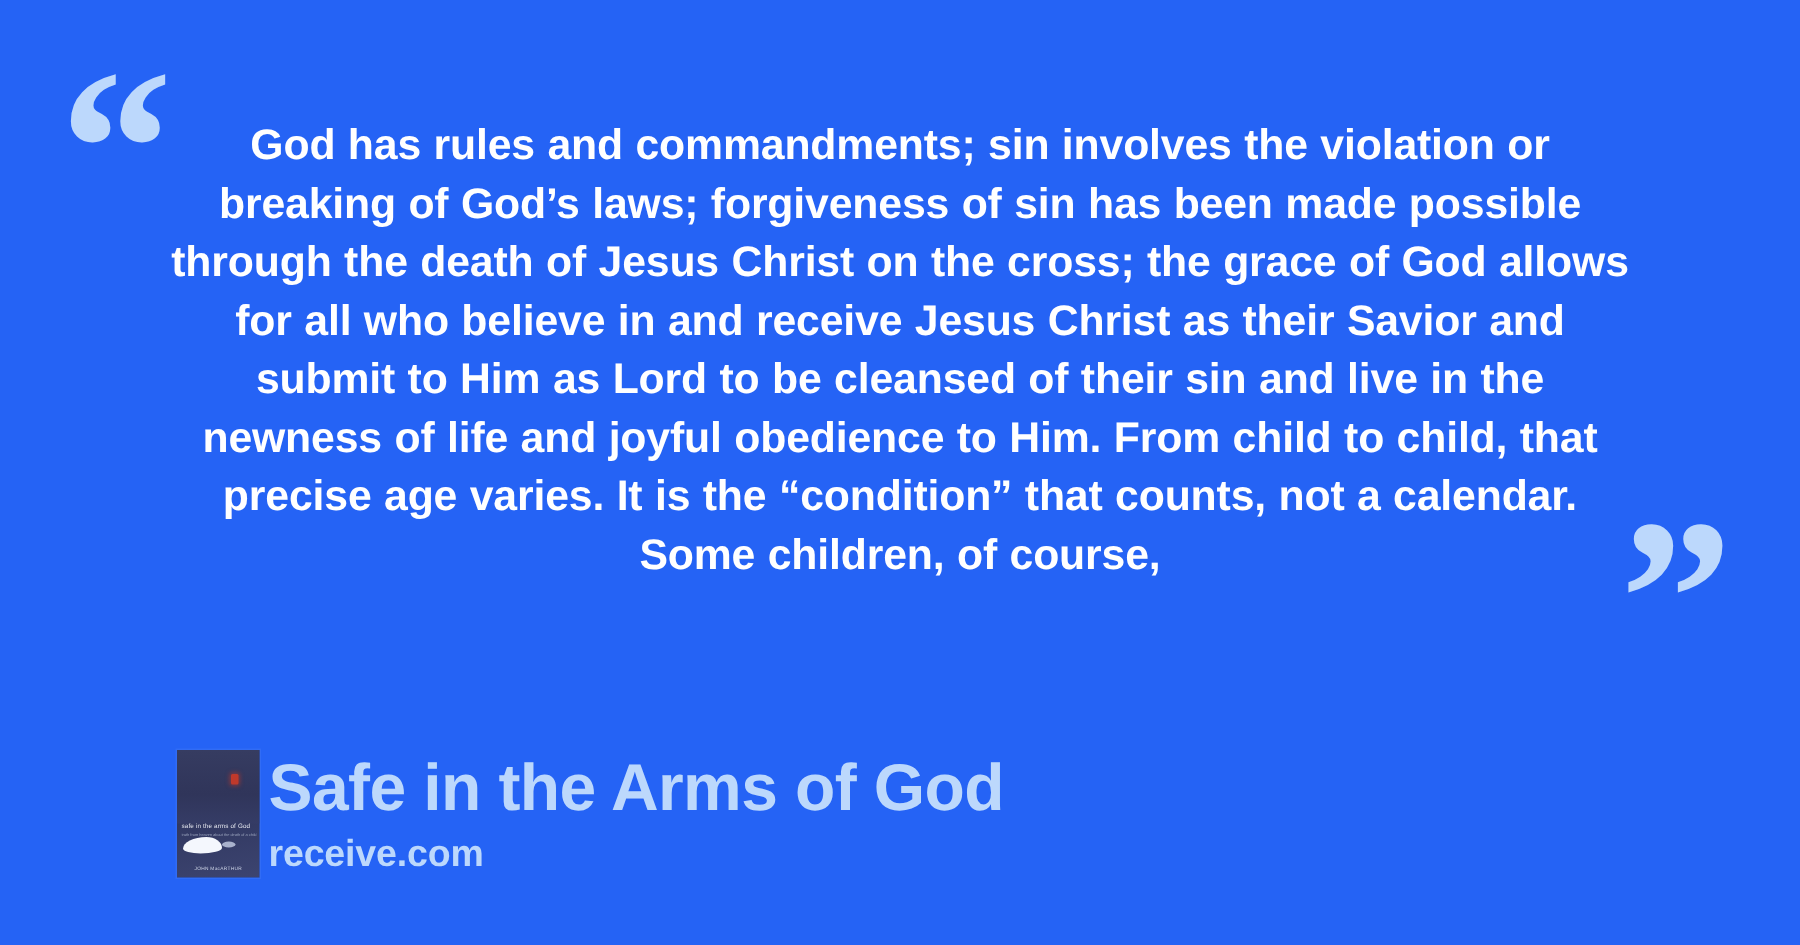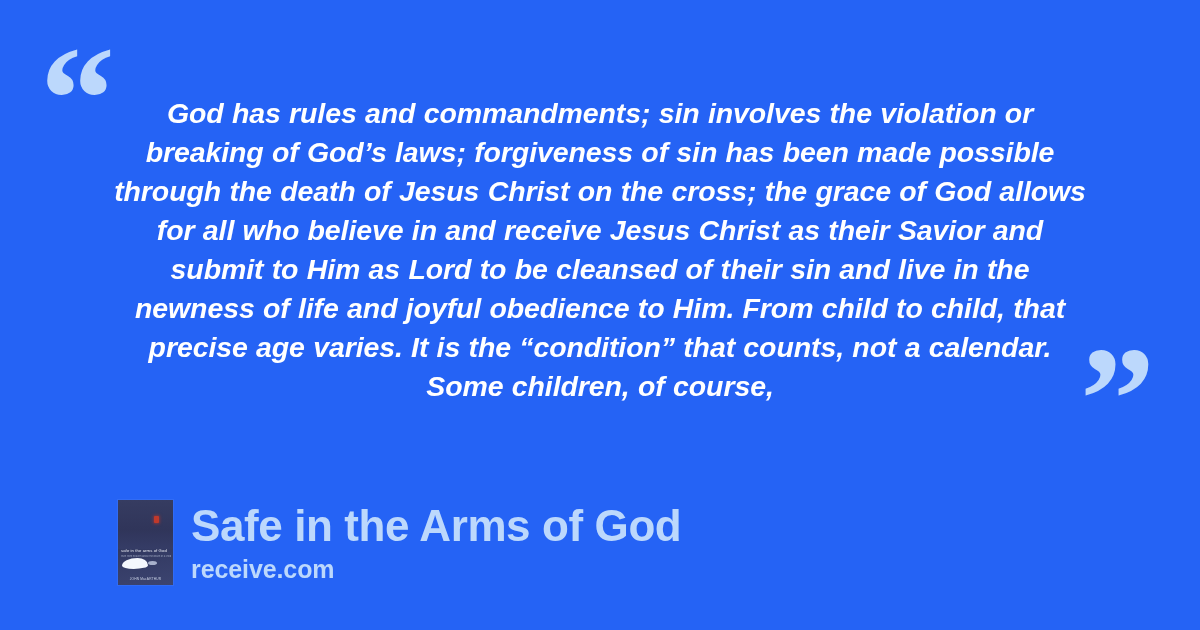--- a/index.html
+++ b/index.html
@@ -38,45 +38,44 @@
   .quote-mark-close {
     left: 1080px;
     top: 324px;
     font-size: 150px;
   }
 
   
   .quote-wrap {
     position: absolute;
     left: 110px;
-    top: 94px;
+    top: 78px;
     width: 980px;
     text-align: center;
-    font-style: italic;
   }
   .quote-text {
     margin: 0;
     color: #ffffff;
     font-family: "Liberation Sans", sans-serif;
     font-weight: 700;
     font-size: 28.5px;
     line-height: 39px;
     letter-spacing: -0.1px;
     text-align: center;
     word-spacing: 0.5px;
   }
 
   
   .footer {
     position: absolute;
     left: 118px;
     top: 500px;
     display: flex;
     align-items: flex-start;
-    gap: 18px;
+    gap: 6px;
   }
 
   .book-cover {
     position: relative;
     width: 55px;
     height: 85px;
     flex: 0 0 auto;
     overflow: hidden;
     background: linear-gradient(170deg, #3a3f63 0%, #2f3558 35%, #333a63 60%, #3c4470 100%);
     box-shadow: 0 0 0 1px rgba(255,255,255,0.06);

